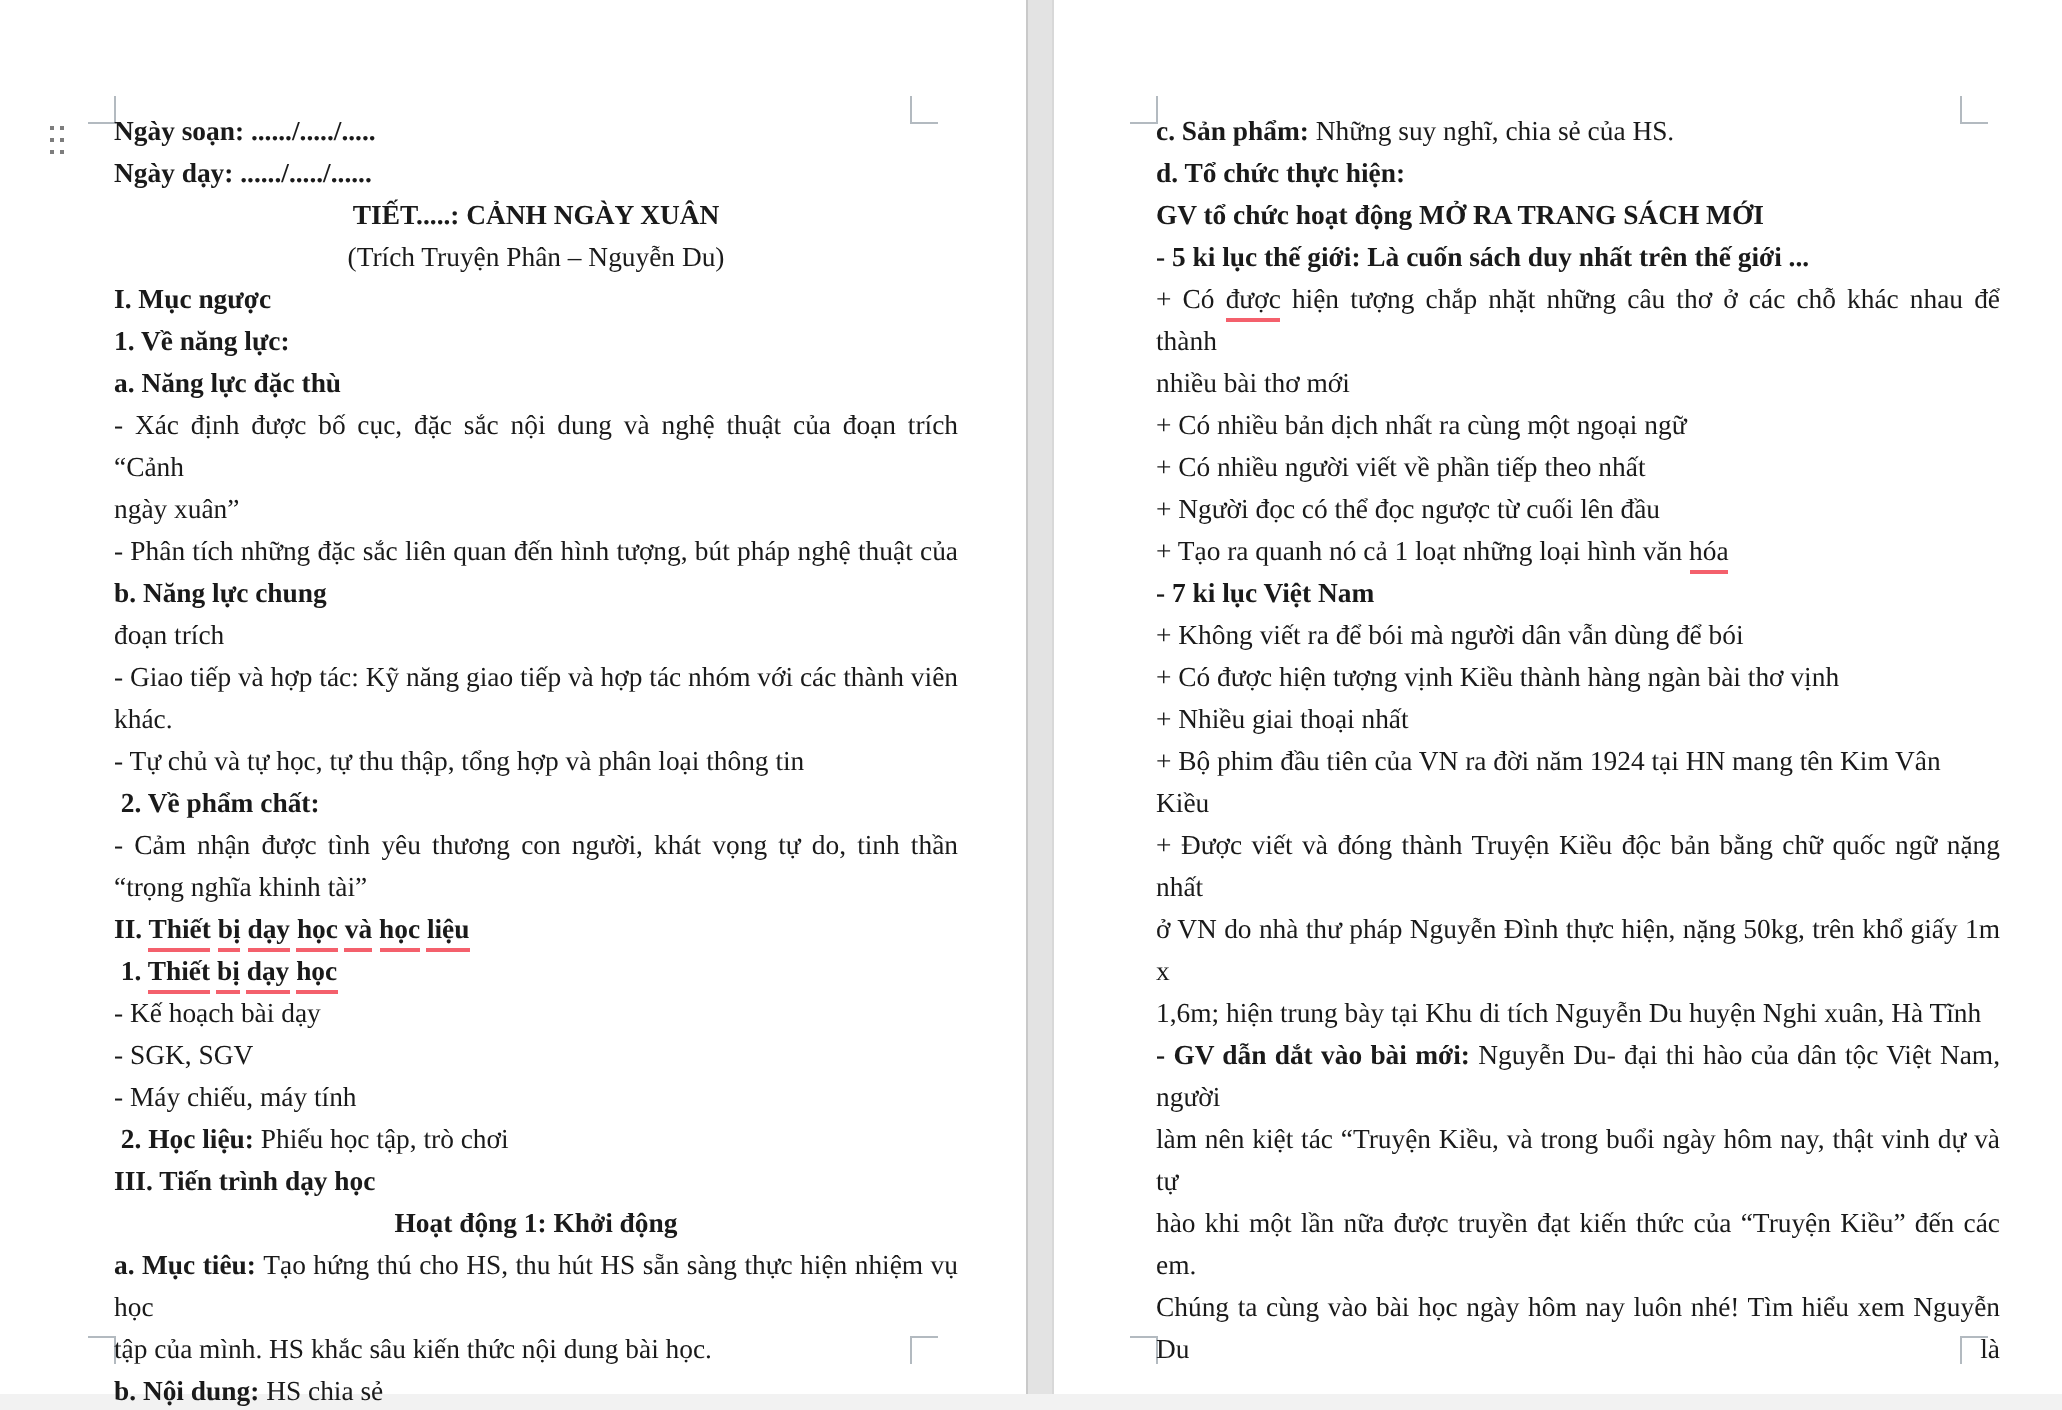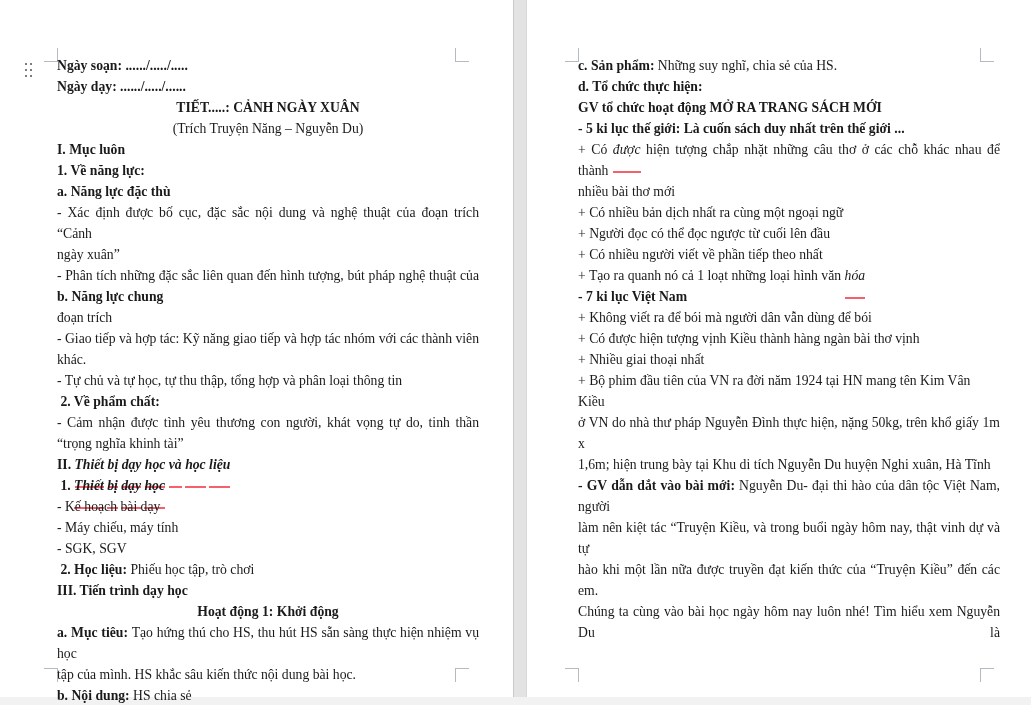--- a/index.html
+++ b/index.html
@@ -23,21 +23,21 @@
   }
   .bottom-strip{position:absolute; left:0; top:697px; width:1031px; height:8px; background:var(--strip);}
   .text-col{position:absolute; top:55px; width:422px; line-height:21px;}
   .text-col.left{left:57px;}
   .text-col.right{left:578px;}
   .line{min-height:21px;}
   .line.center{text-align:center;}
   .line.just{text-align:justify; text-align-last:justify;}
   .b{font-weight:bold;}
   .i{}
-  .spell{border-bottom:2px solid var(--spell); padding-bottom:14px;font-style:italic;}
+  .spell{border-bottom:2px solid var(--spell); padding-bottom:2px;}
   .mark{position:absolute; width:13px; height:13px;}
   .m-tl{border-right:1px solid var(--mark); border-bottom:1px solid var(--mark);}
   .m-tr{border-left:1px solid var(--mark); border-bottom:1px solid var(--mark);}
   .m-bl{border-right:1px solid var(--mark); border-top:1px solid var(--mark);}
   .m-br{border-left:1px solid var(--mark); border-top:1px solid var(--mark);}
   .drag-handle{
     position:absolute; left:25px; top:63px;
     display:grid; grid-template-columns:repeat(2,2px); grid-template-rows:repeat(3,2px);
     column-gap:3px; row-gap:4px; cursor:grab;
   }
@@ -68,63 +68,64 @@
       <span></span>
       <span></span>
       <span></span>
       <span></span>
   </div>
 
   <div class="text-col left">
       <div class="line"><span class="b">Ngày soạn: ....../...../.....</span></div>
       <div class="line"><span class="b">Ngày dạy: ....../...../......</span></div>
       <div class="line center"><span class="b">TIẾT.....: CẢNH NGÀY XUÂN</span></div>
-      <div class="line center"><span>(Trích Truyện Năng – Nguyễn Du)</span></div>
-      <div class="line"><span class="b">I. Mục luôn</span></div>
+      <div class="line center"><span>(Trích Truyện Phân – Nguyễn Du)</span></div>
+      <div class="line"><span class="b">I. Mục ngược</span></div>
       <div class="line"><span class="b">1. Về năng lực:</span></div>
       <div class="line"><span class="b">a. Năng lực đặc thù</span></div>
       <div class="line just"><span>- Xác định được bố cục, đặc sắc nội dung và nghệ thuật của đoạn trích “Cảnh</span></div>
       <div class="line"><span>ngày xuân”</span></div>
       <div class="line just"><span>- Phân tích những đặc sắc liên quan đến hình tượng, bút pháp nghệ thuật của</span></div>
       <div class="line"><span class="b">b. Năng lực chung</span></div>
       <div class="line"><span>đoạn trích</span></div>
       <div class="line just"><span>- Giao tiếp và hợp tác: Kỹ năng giao tiếp và hợp tác nhóm với các thành viên</span></div>
       <div class="line"><span>khác.</span></div>
       <div class="line"><span>- Tự chủ và tự học, tự thu thập, tổng hợp và phân loại thông tin</span></div>
       <div class="line"><span class="b">&nbsp;2. Về phẩm chất:</span></div>
       <div class="line just"><span>- Cảm nhận được tình yêu thương con người, khát vọng tự do, tinh thần</span></div>
       <div class="line"><span>“trọng nghĩa khinh tài”</span></div>
       <div class="line"><span class="b">II. </span><span class="spell b">Thiết</span> <span class="spell b">bị</span> <span class="spell b">dạy</span> <span class="spell b">học</span> <span class="spell b">và</span> <span class="spell b">học</span> <span class="spell b">liệu</span></div>
       <div class="line"><span class="b">&nbsp;1. </span><span class="spell b">Thiết</span> <span class="spell b">bị</span> <span class="spell b">dạy</span> <span class="spell b">học</span></div>
       <div class="line"><span>- Kế hoạch bài dạy</span></div>
+      <div class="line"><span>- SGK, SGV</span></div>
       <div class="line"><span>- Máy chiếu, máy tính</span></div>
-      <div class="line"><span>- SGK, SGV</span></div>
       <div class="line"><span class="b">&nbsp;2. Học liệu: </span><span>Phiếu học tập, trò chơi</span></div>
       <div class="line"><span class="b">III. Tiến trình dạy học</span></div>
       <div class="line center"><span class="b">Hoạt động 1: Khởi động</span></div>
       <div class="line just"><span class="b">a. Mục tiêu: </span><span>Tạo hứng thú cho HS, thu hút HS sẵn sàng thực hiện nhiệm vụ học</span></div>
       <div class="line"><span>tập của mình. HS khắc sâu kiến thức nội dung bài học.</span></div>
       <div class="line"><span class="b">b. Nội dung: </span><span>HS chia sẻ</span></div>
     </div>
   <div class="text-col right">
       <div class="line"><span class="b">c. Sản phẩm: </span><span>Những suy nghĩ, chia sẻ của HS.</span></div>
       <div class="line"><span class="b">d. Tổ chức thực hiện:</span></div>
       <div class="line"><span class="b">GV tổ chức hoạt động MỞ RA TRANG SÁCH MỚI</span></div>
       <div class="line"><span class="b">- 5 ki lục thế giới: Là cuốn sách duy nhất trên thế giới ...</span></div>
       <div class="line just"><span>+ Có </span><span class="spell">được</span><span> hiện tượng chắp nhặt những câu thơ ở các chỗ khác nhau để thành</span></div>
       <div class="line"><span>nhiều bài thơ mới</span></div>
       <div class="line"><span>+ Có nhiều bản dịch nhất ra cùng một ngoại ngữ</span></div>
+      <div class="line"><span>+ Có nhiều người viết về phần tiếp theo nhất</span></div>
       <div class="line"><span>+ Người đọc có thể đọc ngược từ cuối lên đầu</span></div>
-      <div class="line"><span>+ Có nhiều người viết về phần tiếp theo nhất</span></div>
       <div class="line"><span>+ Tạo ra quanh nó cả 1 loạt những loại hình văn </span><span class="spell">hóa</span></div>
       <div class="line"><span class="b">- 7 ki lục Việt Nam</span></div>
       <div class="line"><span>+ Không viết ra để bói mà người dân vẫn dùng để bói</span></div>
       <div class="line"><span>+ Có được hiện tượng vịnh Kiều thành hàng ngàn bài thơ vịnh</span></div>
       <div class="line"><span>+ Nhiều giai thoại nhất</span></div>
       <div class="line"><span>+ Bộ phim đầu tiên của VN ra đời năm 1924 tại HN mang tên Kim Vân Kiều</span></div>
+      <div class="line just"><span>+ Được viết và đóng thành Truyện Kiều độc bản bằng chữ quốc ngữ nặng nhất</span></div>
       <div class="line just"><span>ở VN do nhà thư pháp Nguyễn Đình thực hiện, nặng 50kg, trên khổ giấy 1m x</span></div>
       <div class="line"><span>1,6m; hiện trung bày tại Khu di tích Nguyễn Du huyện Nghi xuân, Hà Tĩnh</span></div>
       <div class="line just"><span class="b i">- GV dẫn dắt vào bài mới: </span><span class="i">Nguyễn Du- đại thi hào của dân tộc Việt Nam, người</span></div>
       <div class="line just"><span class="i">làm nên kiệt tác “Truyện Kiều, và trong buổi ngày hôm nay, thật vinh dự và tự</span></div>
       <div class="line just"><span class="i">hào khi một lần nữa được truyền đạt kiến thức của “Truyện Kiều” đến các em.</span></div>
       <div class="line just"><span class="i">Chúng ta cùng vào bài học ngày hôm nay luôn nhé! Tìm hiểu xem Nguyễn Du là</span></div>
     </div>
 
 </div>
 

